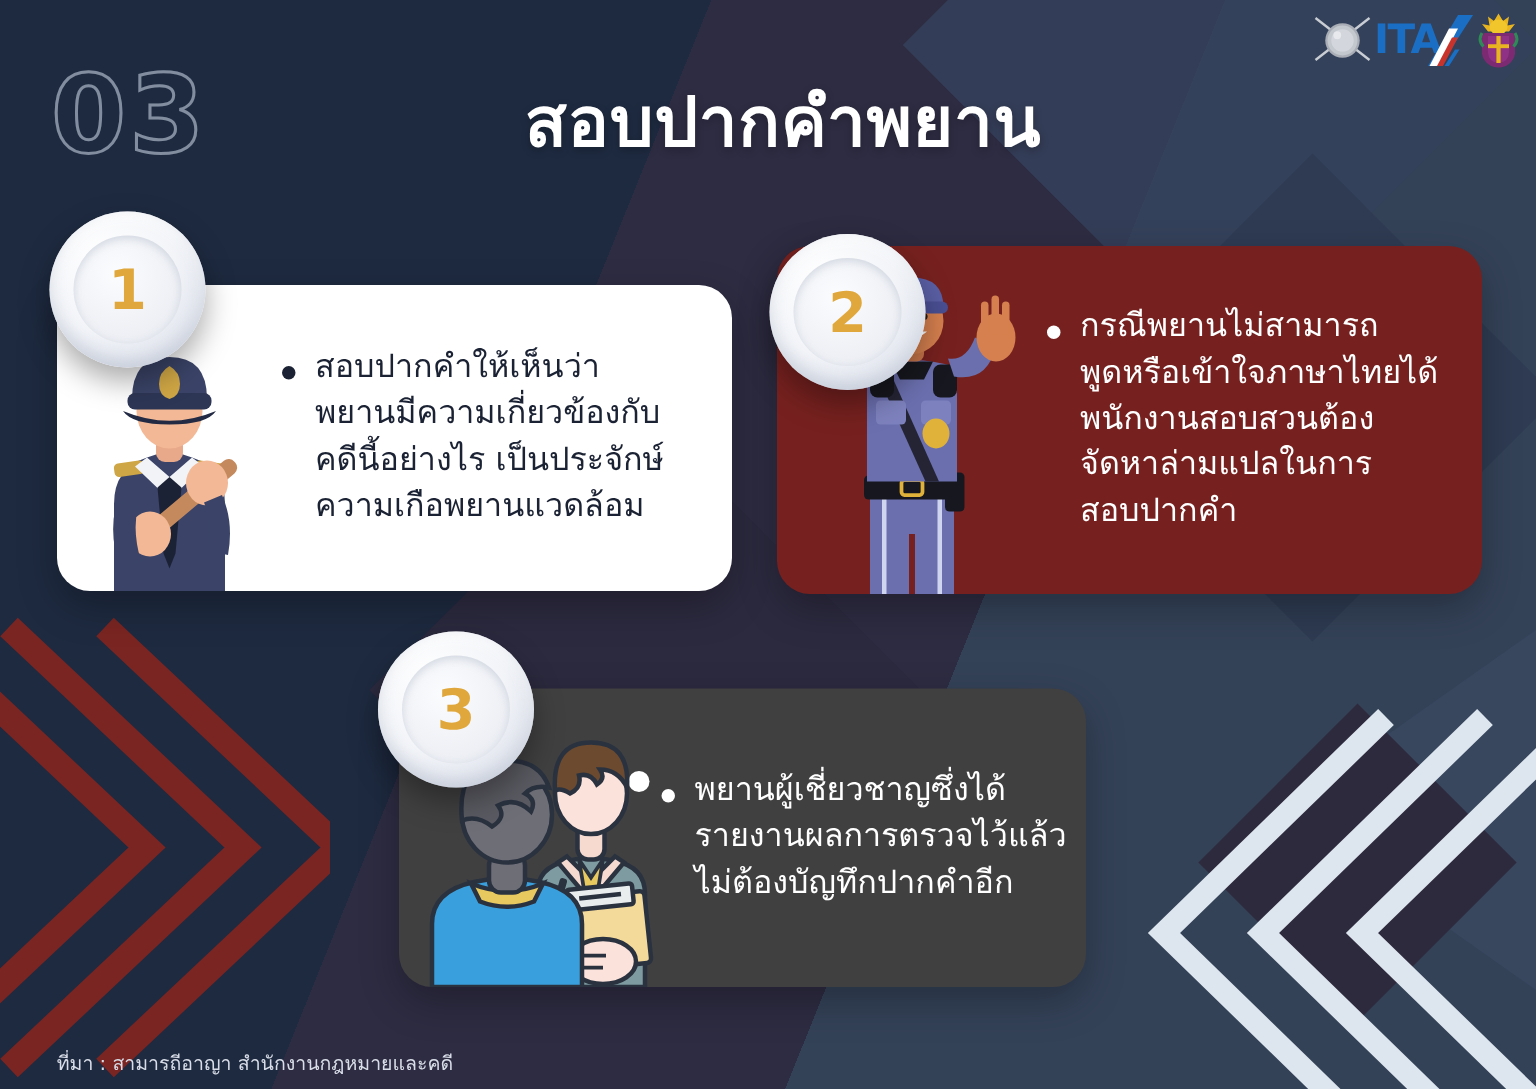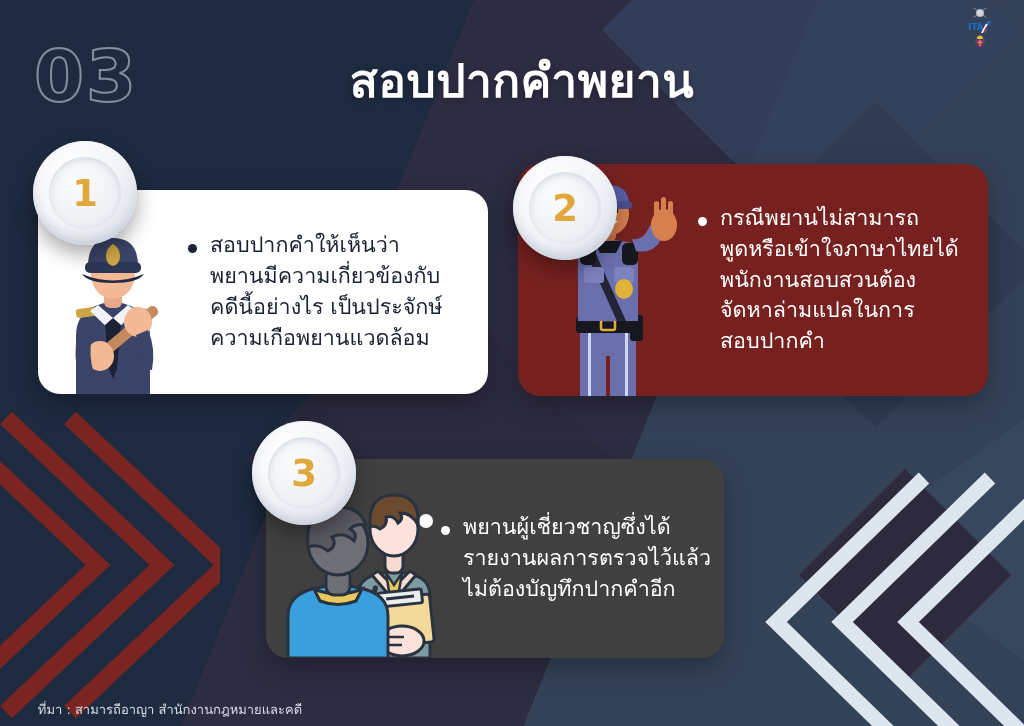--- a/index.html
+++ b/index.html
@@ -113,21 +113,20 @@
     text-shadow: 0 2px 6px rgba(0,0,0,.25);
     padding-left: 20px;
   }
 
   .logos {
     position: absolute;
     top: 6px; right: 10px;
     display: flex;
     align-items: center;
     height: 42px;
-    flex-direction: column;
   }
   .logo-item { display: block; }
   .logo-ita-text {
     color: #1a6fc4;
     font-weight: 800;
     font-size: 27px;
     letter-spacing: -1px;
     font-family: "DejaVu Sans", sans-serif;
   }
 

